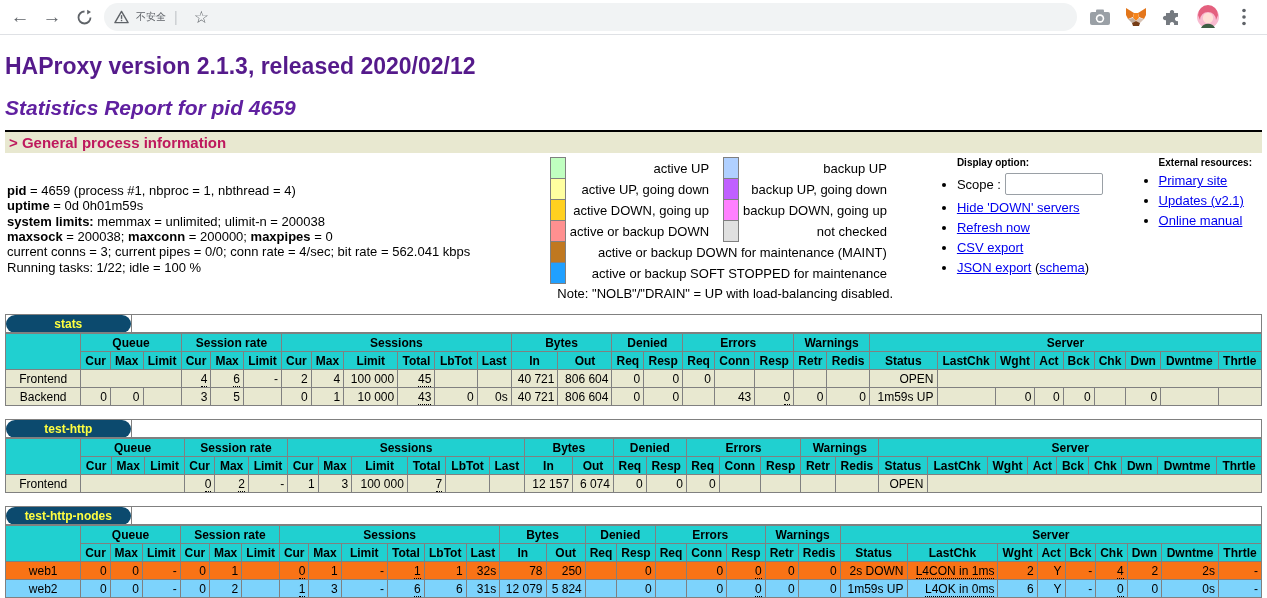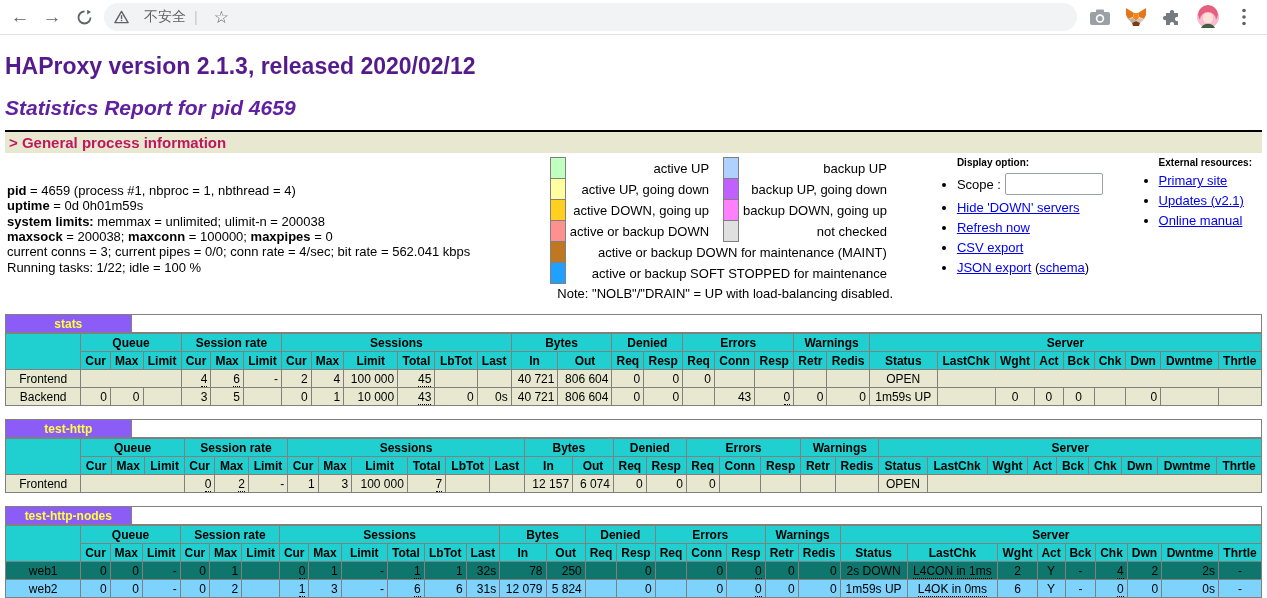--- a/index.html
+++ b/index.html
@@ -3,21 +3,21 @@
 <meta charset="utf-8">
 <style>
   html,body{margin:0;padding:0;background:#fff;}
   body{font-family:"Liberation Sans",sans-serif;color:#000;width:1267px;}
 
   
   .browser-bar{height:34px;background:#fff;border-bottom:1px solid #dfe1e5;display:flex;align-items:center;padding:0 6px;}
   .nav-icons{display:flex;align-items:center;gap:4px;}
   .nav-btn{width:28px;height:28px;display:flex;align-items:center;justify-content:center;color:#5f6368;font-size:19px;border-radius:50%;cursor:pointer;}
   .url-pill{flex:1;height:28px;background:#f1f3f4;border-radius:14px;display:flex;align-items:center;padding:0 10px;margin:0 6px;min-width:0;}
-  .security-chip{display:flex;align-items:center;color:#5f6368;font-size:14px;gap:15px;}
+  .security-chip{display:flex;align-items:center;color:#5f6368;font-size:10px;gap:7px;}
   .chip-sep{color:#c4c7cb;margin:0 8px 0 8px;font-size:14px;}
   .url-text{color:#202124;font-size:14px;white-space:nowrap;overflow:hidden;flex:1;}
   .pill-star{color:#5f6368;font-size:17px;margin-left:8px;cursor:pointer;}
   .toolbar-right{display:flex;align-items:center;gap:10px;padding:0 4px;}
   .tb-icon{width:26px;height:26px;display:flex;align-items:center;justify-content:center;cursor:pointer;}
 
   
   .page{padding:8px 5px 14px 5px;}
   h1.hap-title{font-size:23px;font-weight:bold;color:#551a8b;margin:10px 0 0 0;}
   h2.hap-sub{font-size:21px;font-weight:bold;font-style:italic;color:#6020a0;margin:16px 0 0 0;}
@@ -38,29 +38,29 @@
   .opt-col ul{margin:4px 0 0 0;padding-left:30px;font-size:13px;}
   .opt-col li{margin-top:5px;white-space:nowrap;}
   .opt-col a{color:#0000ee;}
   .scope-input{width:92px;height:18px;border:1px solid #9aa0a6;border-radius:2px;background:#fff;}
   .ext-col{margin-left:26px;margin-right:10px;}
 
   
   .proxy-section{margin-top:13px;}
   table.tbl{border-collapse:collapse;width:100%;}
   table.tbl th,table.tbl td{font-size:12px;border:1px solid #808080;padding:1px 3px;white-space:nowrap;height:15px;}
-  th.pxname{background:#8b5cf6;color:#ffff40;font-weight:bold;width:10%;border-bottom:none;padding:2px 3px;text-align:center;}
+  th.pxname{background:#0c4a6e;color:#ffff40;font-weight:bold;width:10%;border-bottom:none;padding:2px 3px;text-align:center;border-radius:9px;}
   th.pxname a{color:#ffff40;text-decoration:none;}
   th.empty{border:none;background:#fff;width:90%;}
   th.titre{background:#20d0d0;color:#000;font-weight:bold;text-align:center;}
   td{text-align:right;}
-  td.ac{text-align:center;margin-top:26px;}
+  td.ac{text-align:right;margin-top:26px;}
   tr.frontend td,tr.backend td{background:#e8e8d0;}
   tr.active_up td{background:#7dd3fc;}
-  tr.active_down td{background:#0f766e;}
+  tr.active_down td{background:#f97316;}
   .u{border-bottom:1px dotted #000;}
   td.rname{text-align:center;}
   th.corner{width:6%;}
 </style>
 </head>
 <body>
 
 <div class="browser-bar">
   <div class="nav-icons">
     <div class="nav-btn">←</div>
@@ -131,21 +131,21 @@
   <h1 class="hap-title">HAProxy version 2.1.3, released 2020/02/12</h1>
   <h2 class="hap-sub">Statistics Report for pid 4659</h2>
   <div class="hr"></div>
   <h3 class="section">&gt; General process information</h3>
 
   <div class="info-row">
     <div class="proc-info">
         <div><b>pid</b><span> = 4659 (process #1, nbproc = 1, nbthread = 4)</span></div>
         <div><b>uptime</b><span> = 0d 0h01m59s</span></div>
         <div><b>system limits:</b><span> memmax = unlimited; ulimit-n = 200038</span></div>
-        <div><b>maxsock</b><span> = 200038; </span><b>maxconn</b><span> = 100000; </span><b>maxpipes</b><span> = 0</span></div>
+        <div><b>maxsock</b><span> = 200038; </span><b>maxconn</b><span> = 200000; </span><b>maxpipes</b><span> = 0</span></div>
         <div><span>current conns = 3; current pipes = 0/0; conn rate = 4/sec; bit rate = 562.041 kbps</span></div>
         <div><span>Running tasks: 1/22; idle = 100 %</span></div>
       </div>
 
     <div class="legend-wrap">
       <table class="lgd">
           <tbody>
             <tr>
               <td class="sw" style="background: rgb(192, 255, 192);">&nbsp;</td>
               <td class="lb">active UP</td>

